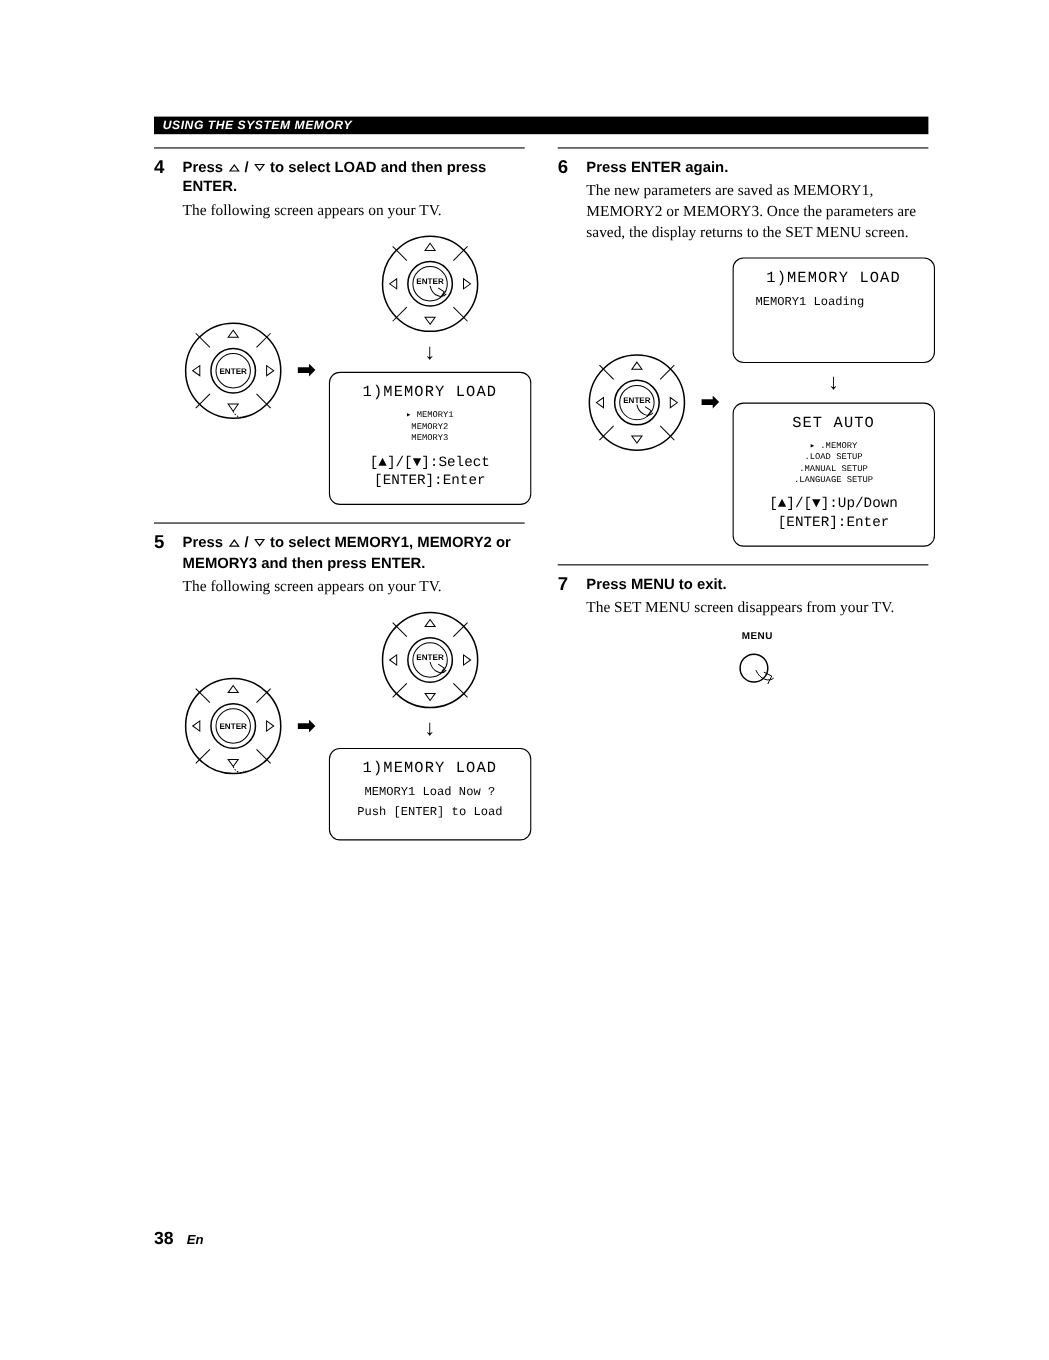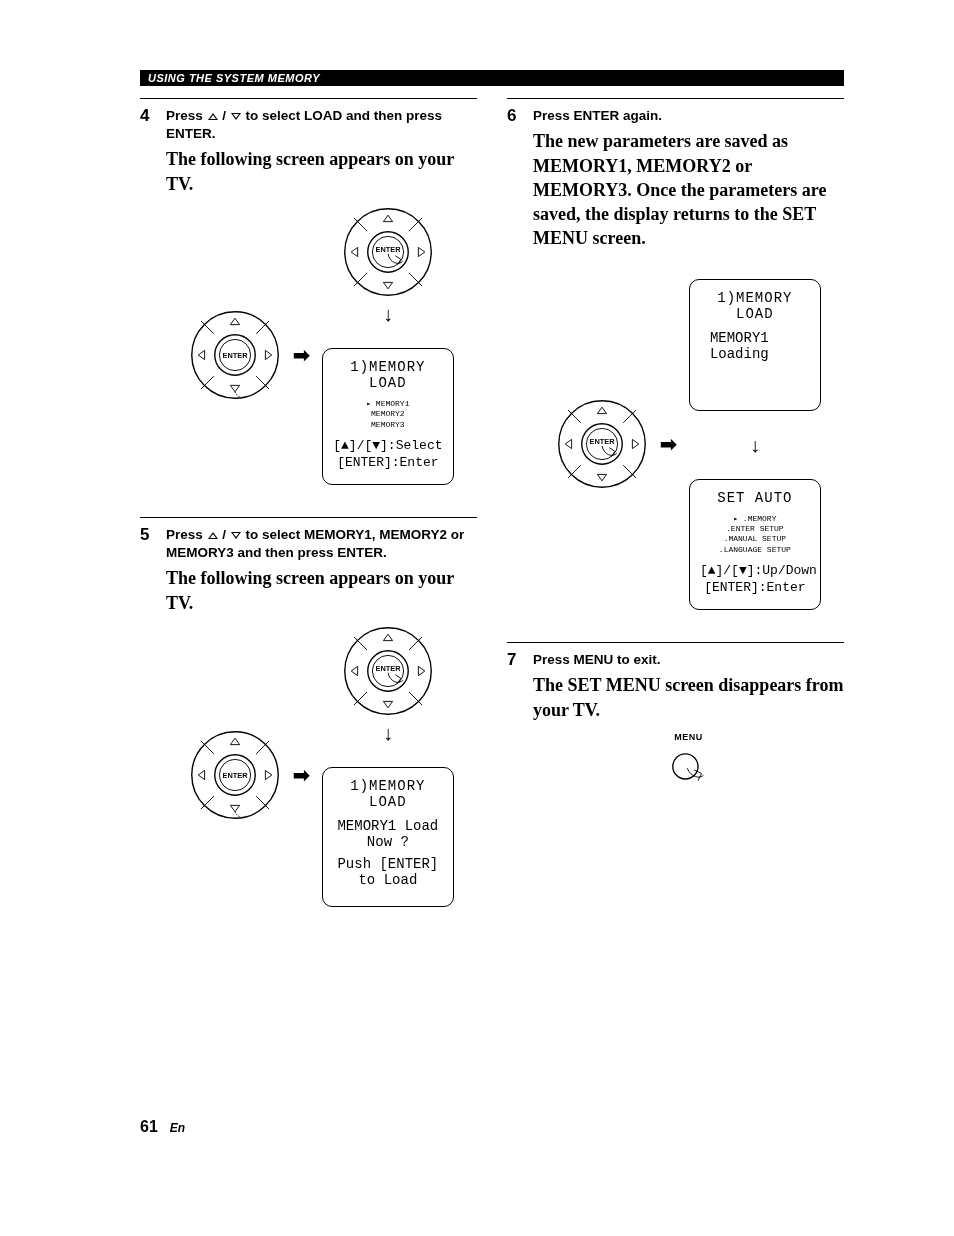--- a/index.html
+++ b/index.html
@@ -6,21 +6,21 @@
     margin: 0;
     padding: 0;
     font-family: "Times New Roman", serif;
     background: #fff;
     width: 954px;
   }
   .page {
     width: 954px;
     height: 1236px;
     position: relative;
-    padding: 70px 110px 40px 140px;
+    padding: 106px 110px 40px 140px;
     box-sizing: border-box;
   }
   .header-bar {
     background: #000;
     color: #fff;
     font-family: Arial, sans-serif;
     font-weight: bold;
     font-style: italic;
     font-size: 11px;
     padding: 2px 8px;
@@ -55,24 +55,23 @@
     flex: 1;
   }
   .step-title {
     font-family: Arial, sans-serif;
     font-weight: bold;
     font-size: 13.5px;
     line-height: 1.35;
     margin: 0 0 4px;
   }
   .step-text {
-    font-size: 18px;
+    font-size: 14px;
     line-height: 1.35;
     margin: 0 0 10px;
-    font-weight: bold;
   }
   .tri {
     display: inline-block;
     vertical-align: middle;
     margin: 0 1px;
   }
   .tri-up {
     width: 0; height: 0;
     border-left: 5px solid transparent;
     border-right: 5px solid transparent;
@@ -128,45 +127,45 @@
     line-height: 1;
   }
   svg.nav {
     width: 92px;
     height: 92px;
     display: block;
   }
   .screen-box {
     border: 1px solid #000;
     border-radius: 10px;
-    width: 132px;
+    width: 184px;
     padding: 10px 10px 12px;
     box-sizing: border-box;
     font-family: "Courier New", monospace;
     text-align: center;
-    margin: 18px auto;
+    margin: 2px auto;
   }
   .screen-title {
     font-size: 14px;
     letter-spacing: 1px;
     margin-bottom: 8px;
   }
   .screen-list {
     font-size: 8px;
     line-height: 1.3;
     text-align: center;
     display: inline-block;
     margin-bottom: 8px;
   }
   .screen-hint {
     font-size: 13px;
     line-height: 1.3;
   }
   .screen-line {
-    font-size: 14px;
+    font-size: 11px;
     margin: 6px 0;
   }
   .menu-label {
     font-family: Arial, sans-serif;
     font-weight: bold;
     font-size: 9px;
     margin-bottom: 10px;
     letter-spacing: 0.5px;
   }
   .page-num {
@@ -334,21 +333,21 @@
               <div class="screen-box">
                 <div class="screen-title">1)MEMORY LOAD</div>
                 <div class="screen-line" style="text-align:left; padding-left:10px;">MEMORY1 Loading</div>
                 <div style="height:30px"></div>
               </div>
               <span class="arrow-down">↓</span>
               <div class="screen-box">
                 <div class="screen-title">SET AUTO</div>
                 <div class="screen-list">
                   <div>▸ .MEMORY</div>
-                  <div>  .ENTER SETUP</div>
+                  <div>  .LOAD SETUP</div>
                   <div>  .MANUAL SETUP</div>
                   <div>  .LANGUAGE SETUP</div>
                 </div>
                 <div class="screen-hint">[▲]/[▼]:Up/Down</div>
                 <div class="screen-hint">[ENTER]:Enter</div>
               </div>
             </div>
           </div>
         </div>
       </div>
@@ -365,15 +364,15 @@
               <path d="M 18 18 C 22 28, 32 30, 36 26 M 26 20 l 8 4 l -4 8" fill="none" stroke="#000"></path>
             </svg>
           </div>
         </div>
       </div>
 
     </div>
   </div>
 
   <div class="page-num">
-    <span>61</span><span class="lang">En</span>
+    <span>38</span><span class="lang">En</span>
   </div>
 </div>
 
 </body></html>

